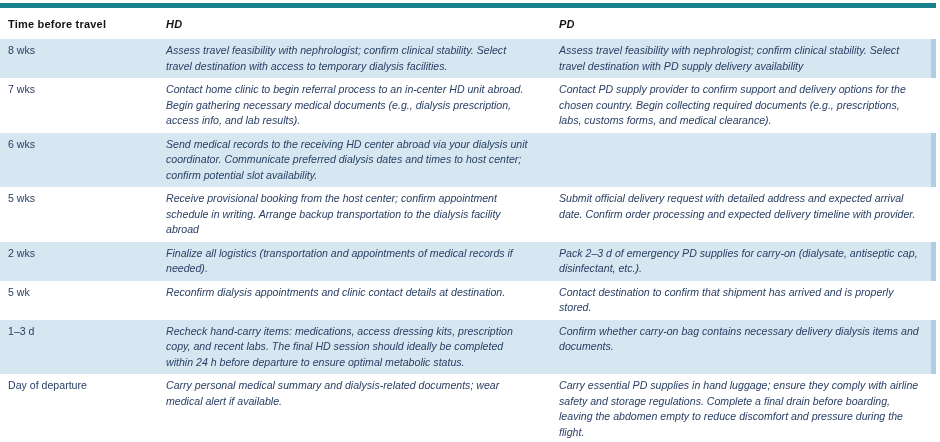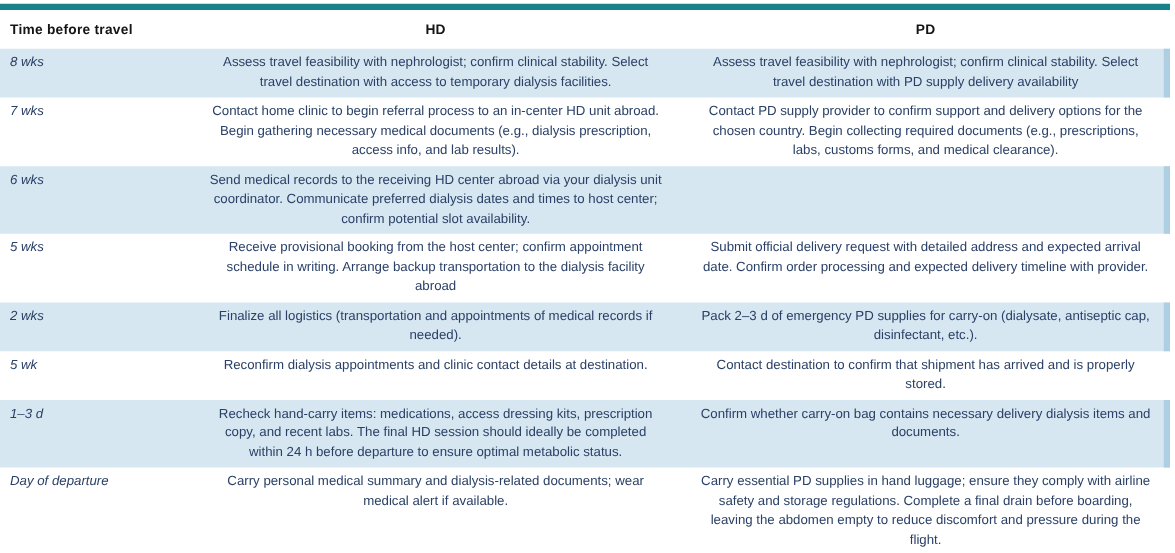--- a/index.html
+++ b/index.html
@@ -27,31 +27,31 @@
     width: 936px;
   }
   .thead { padding: 5px 0 6px 0; }
   .th {
     font-size: 11px;
     font-weight: bold;
     color: #151515;
     letter-spacing: 0.2px;
   }
   .c1 { text-align: left; padding: 3px 4px 3px 8px; }
-  .c2, .c3 { text-align: center; padding: 3px 14px; }
+  .c2, .c3 { padding: 3px 14px; font-style: italic; }
   .tbody .trow {
     font-size: 10.6px;
     line-height: 15.5px;
     color: #2a4066;
   }
   .tbody .trow.shaded {
     background: #d6e7f1;
     border-right: 5px solid #aecfe2;
   }
-  .tbody .trow .c1 { padding-top: 4px; padding-bottom: 4px; font-style: italic; }
+  .tbody .trow .c1 { padding-top: 4px; padding-bottom: 4px; }
   .tbody .trow .c2, .tbody .trow .c3 { padding-top: 4px; padding-bottom: 4px; }
 </style>
 </head>
 <body>
 
 <div class="page">
   <div class="rule top"></div>
 
   <div class="trow thead">
     <div class="c1 th">Time before travel</div>

